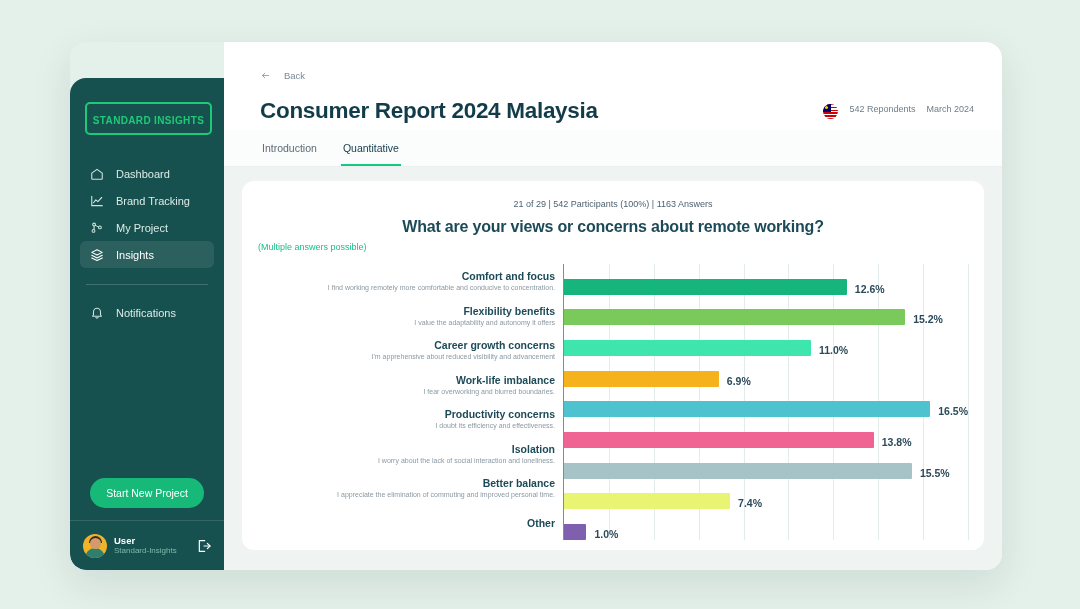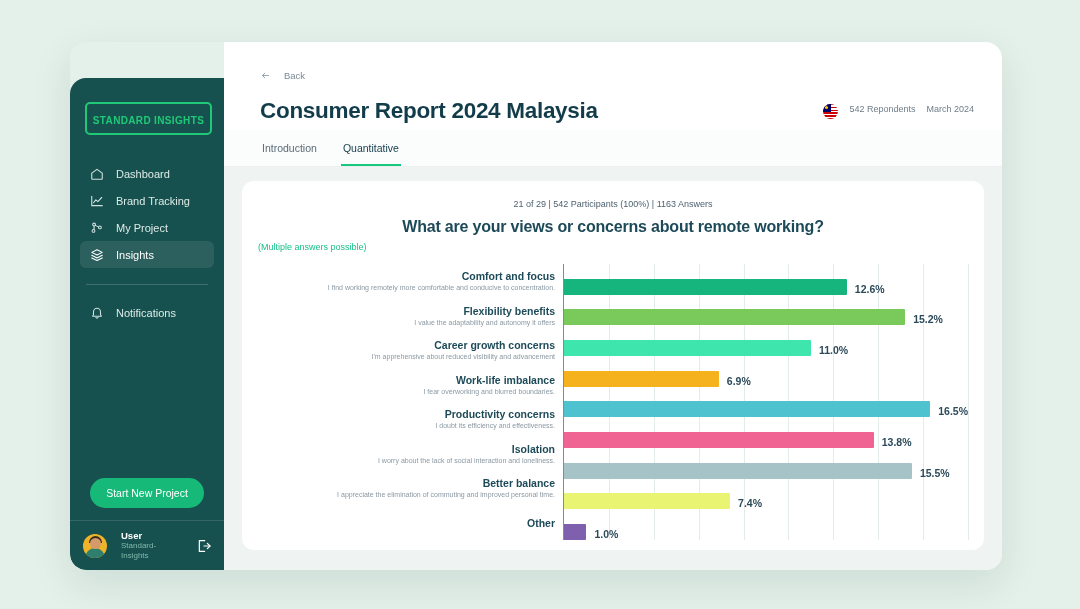--- a/index.html
+++ b/index.html
@@ -68,21 +68,21 @@
     border: none; border-radius: 18px;
     padding: 9px 16px; cursor: pointer;
     white-space: nowrap;
   }
   .user-bar {
     position: absolute; left: 0; right: 0; bottom: 0;
     height: 50px;
     border-top: 1px solid rgba(255,255,255,0.12);
     display: flex; align-items: center;
     padding: 0 12px 0 13px;
-    gap: 14px;
+    gap: 7px;
   }
   .avatar {
     width: 24px; height: 24px; border-radius: 50%;
     background: #f0b429; flex: 0 0 24px;
     overflow: hidden; position: relative;
   }
   .avatar .head { position: absolute; width: 11px; height: 11px; border-radius: 50%; background: #d59a6a; left: 6.5px; top: 4px; }
   .avatar .hair { position: absolute; width: 13px; height: 7px; border-radius: 7px 7px 0 0; background: #3a2a22; left: 5.5px; top: 2.5px; }
   .avatar .body { position: absolute; width: 20px; height: 10px; border-radius: 10px 10px 0 0; background: #2f7f6f; left: 2px; bottom: 0; }
   .user-meta { flex: 1; min-width: 0; line-height: 1.25; }

